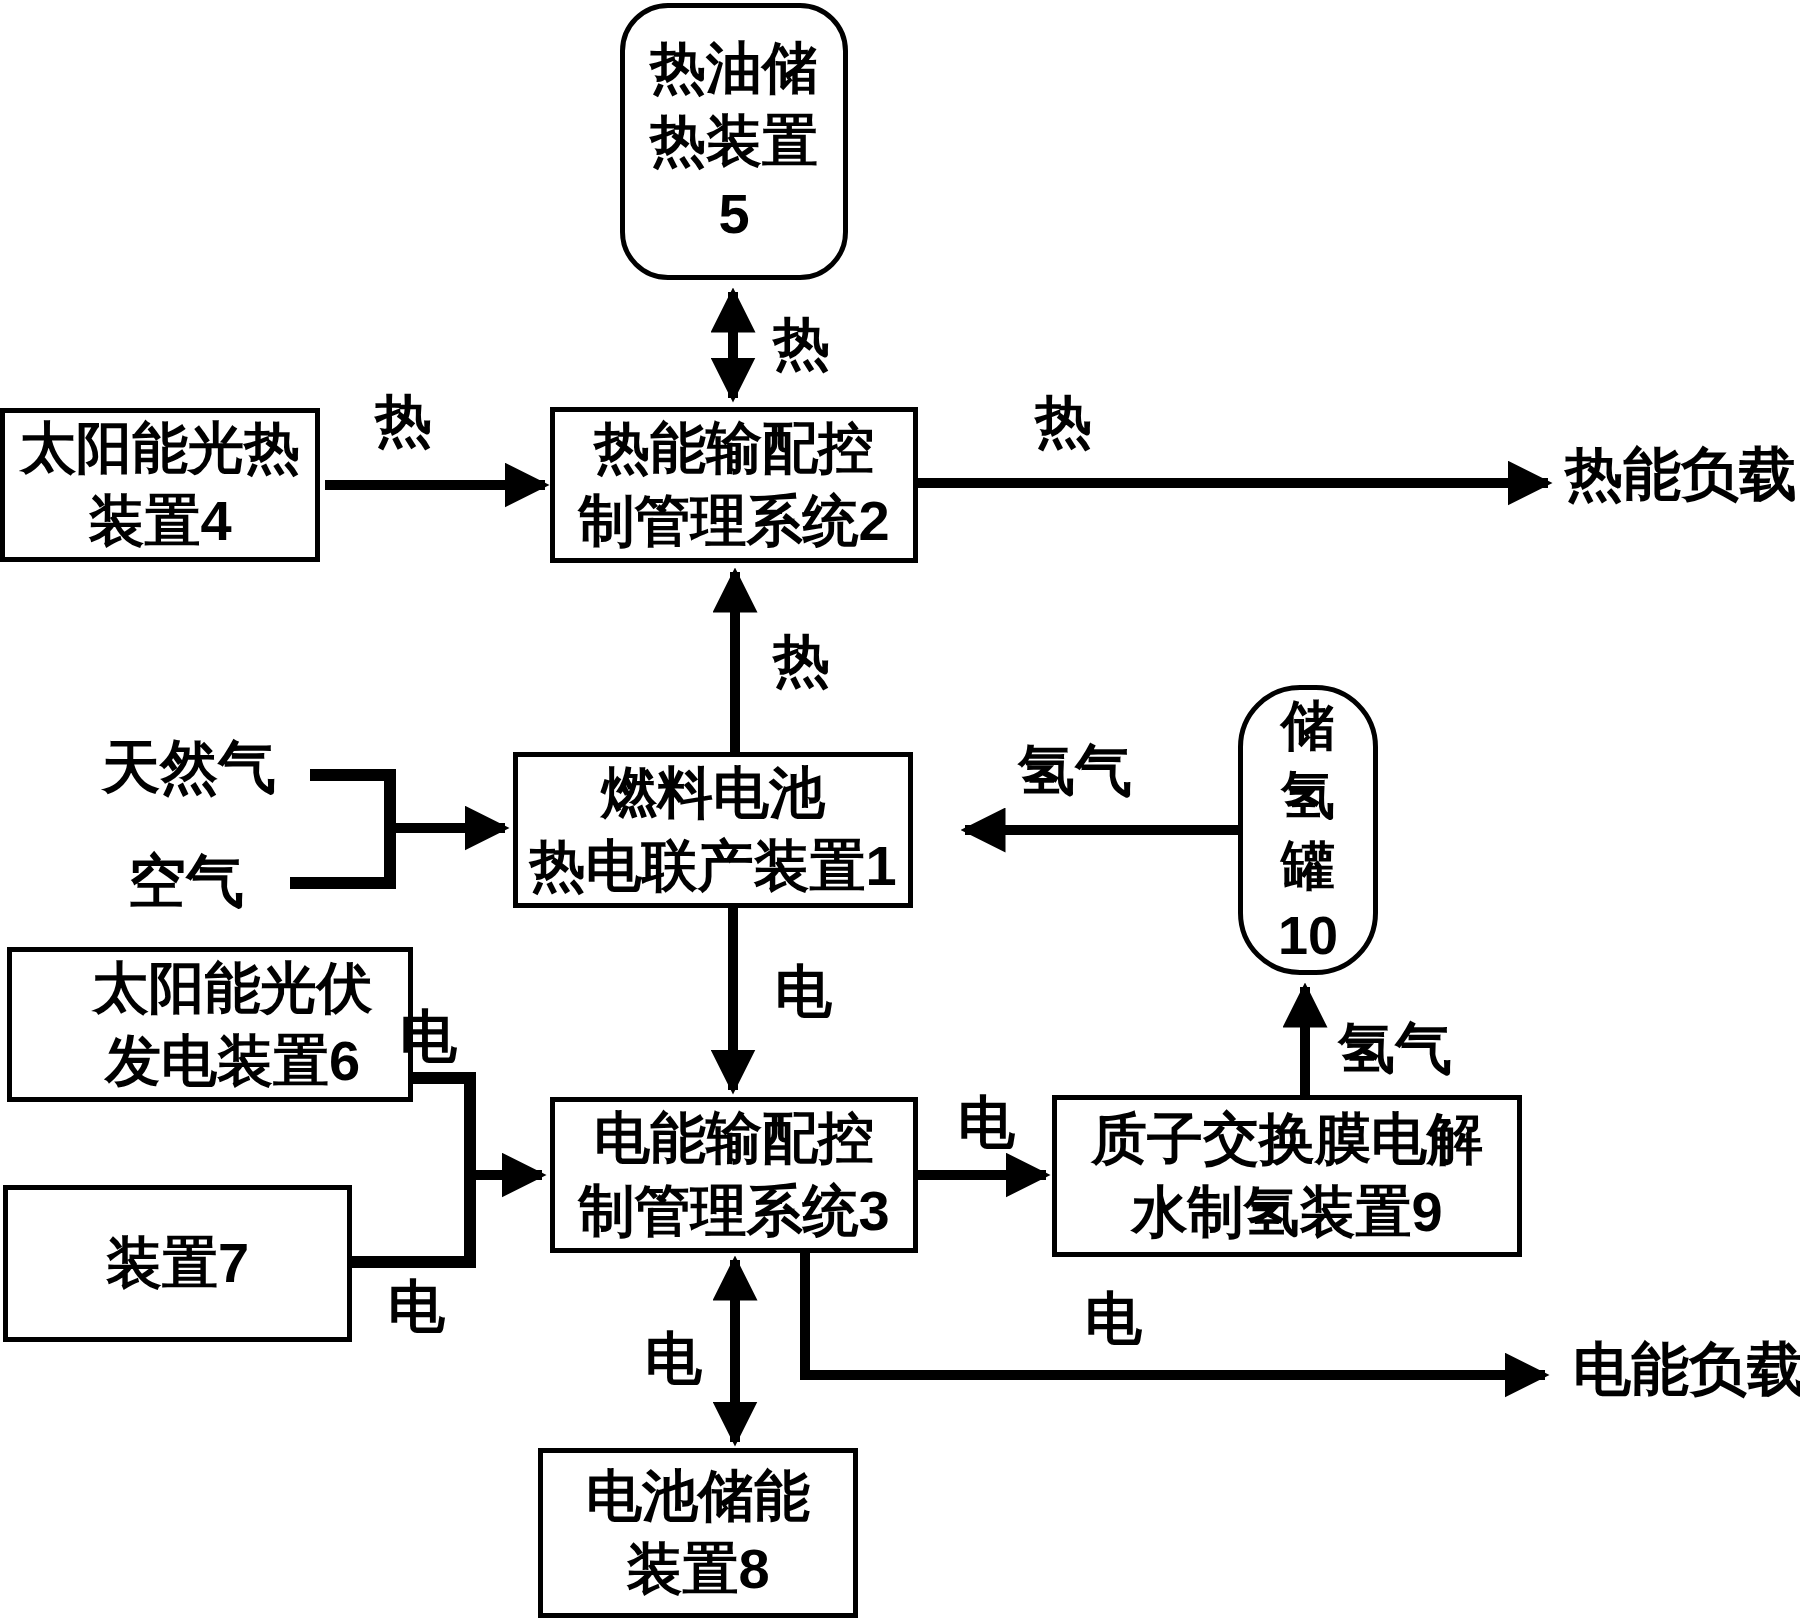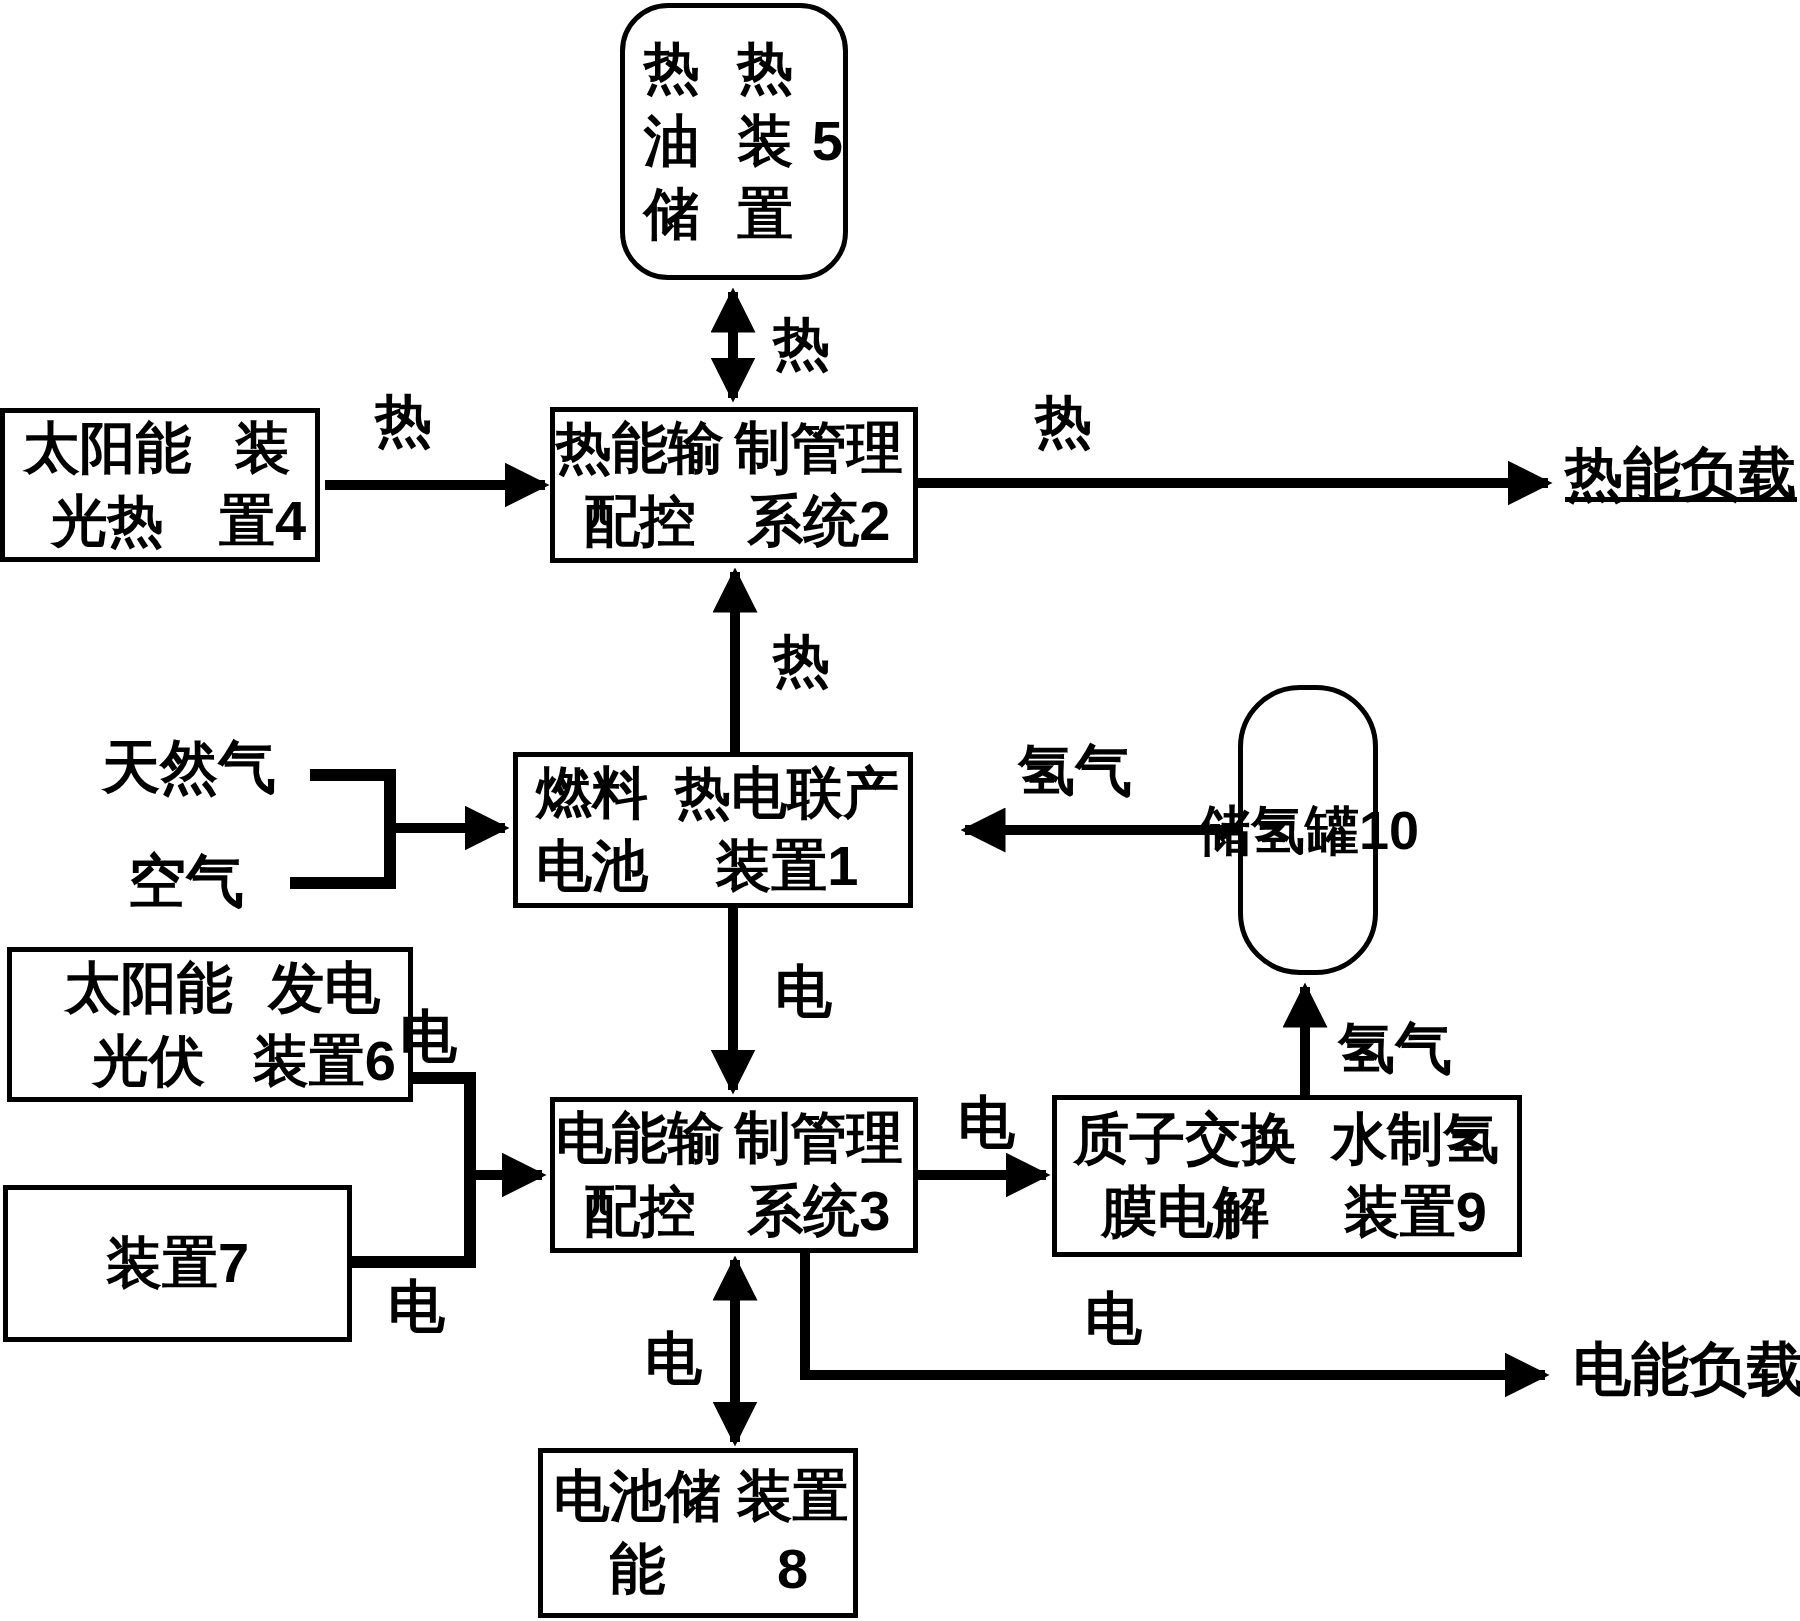--- a/index.html
+++ b/index.html
@@ -10,21 +10,21 @@
     font-family:"Liberation Sans",sans-serif;
     font-weight:bold;
     color:#000;
   }
   .box{
     position:absolute;
     box-sizing:border-box;
     border:5px solid #000;
     background:#fff;
     display:flex;
-    flex-direction:row;
+    flex-direction:column;
     align-items:center;
     justify-content:center;
     text-align:center;
     font-size:56px;
     line-height:1.3;
   }
   .rounded{border-radius:48px;}
   .tank{border-radius:62px;font-size:54px;line-height:1.3;}
   .lbl{
     position:absolute;
@@ -121,21 +121,21 @@
     <div>水制氢装置9</div>
   </div>
 
   <div class="box" style="left:538px;top:1448px;width:320px;height:170px;text-align:center;">
     <div>电池储能</div>
     <div>装置8</div>
   </div>
 
   <div class="terminal" style="left:102px;top:738px;">天然气</div>
   <div class="terminal" style="left:128px;top:852px;">空气</div>
-  <div class="terminal" style="left:1565px;top:445px;text-decoration:underline;">热能负载</div>
+  <div class="terminal" style="left:1565px;top:445px;">热能负载</div>
   <div class="terminal" style="left:1565px;top:1340px;margin-left:8px;">电能负载</div>
 
   <div class="lbl" style="left:375px;top:392px;">热</div>
   <div class="lbl" style="left:773px;top:315px;">热</div>
   <div class="lbl" style="left:1035px;top:393px;">热</div>
   <div class="lbl" style="left:773px;top:632px;">热</div>
   <div class="lbl" style="left:1018px;top:742px;">氢气</div>
   <div class="lbl" style="left:1338px;top:1020px;">氢气</div>
   <div class="lbl" style="left:400px;top:1008px;">电</div>
   <div class="lbl" style="left:388px;top:1278px;">电</div>

